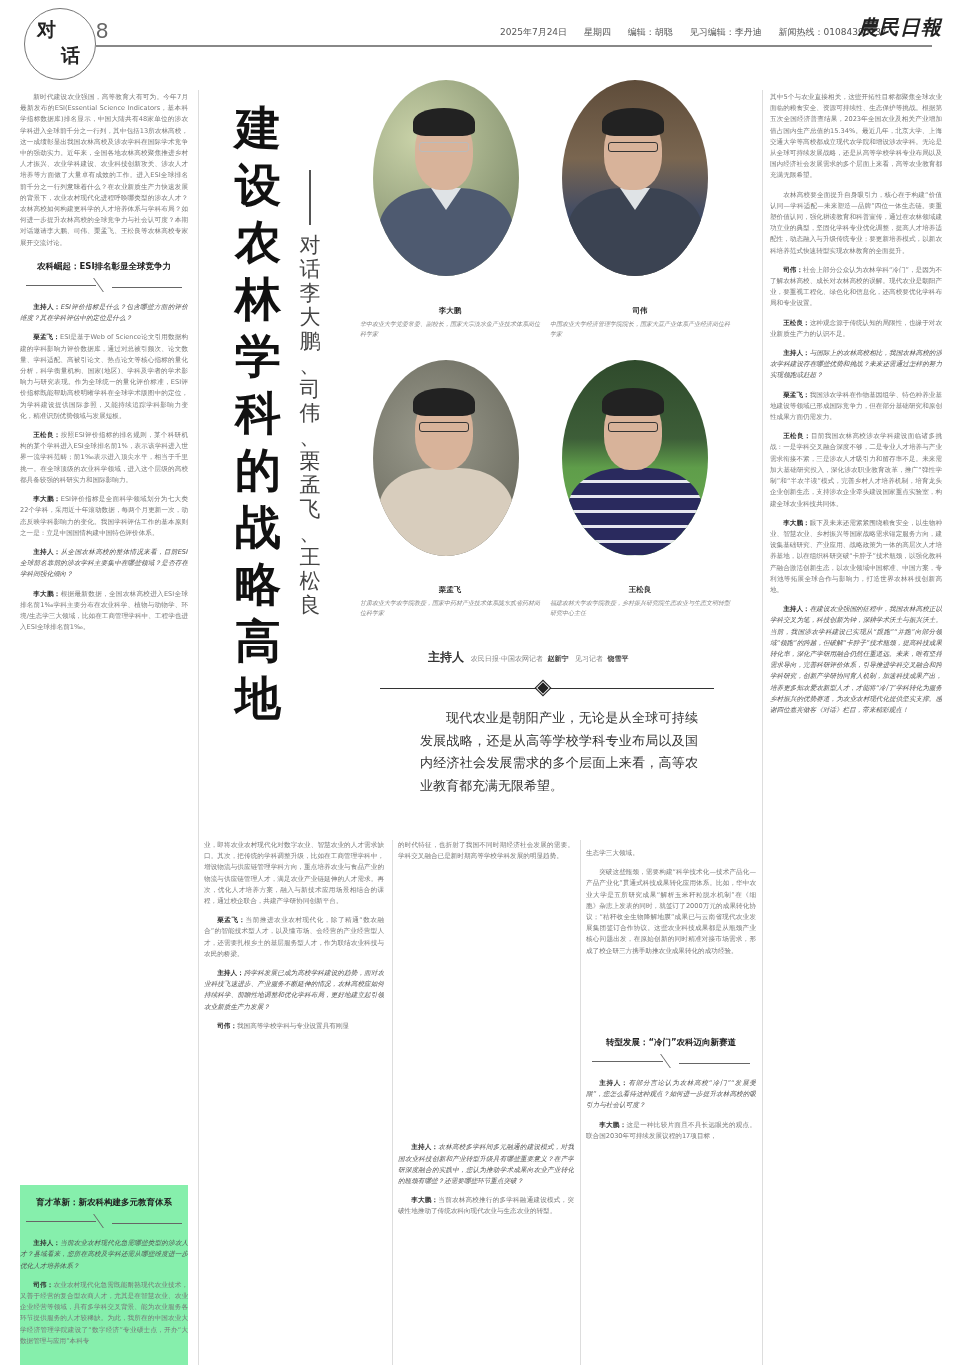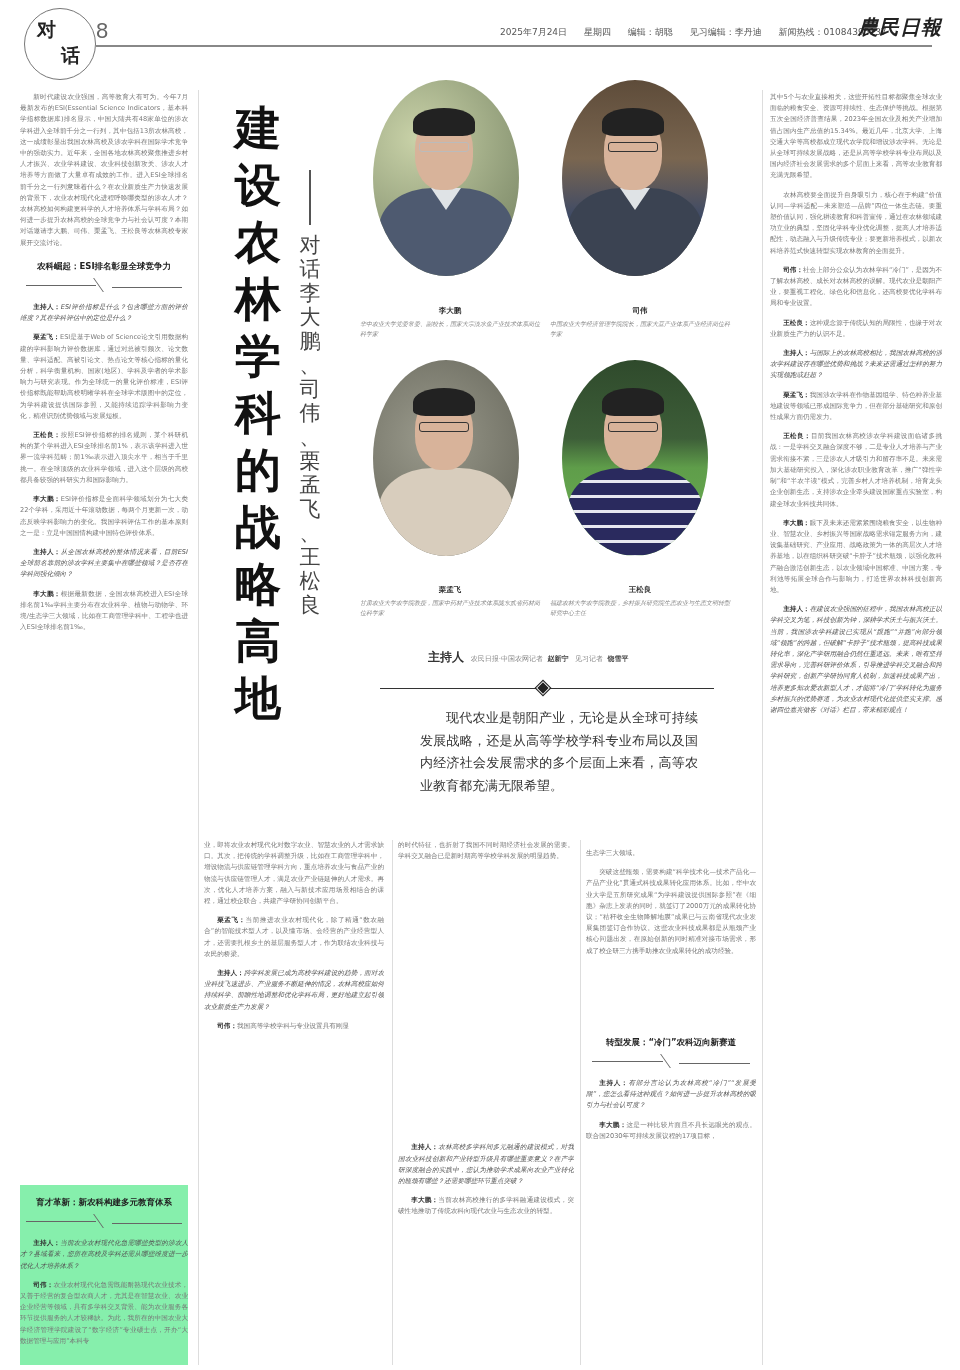--- a/index.html
+++ b/index.html
@@ -214,21 +214,21 @@
 <div class="col" style="left:398px; top:840px; width:176px; height:525px;">
   <p style="text-indent:0;">的时代特征，也折射了我国不同时期经济社会发展的需要。学科交叉融合已是新时期高等学校学科发展的明显趋势。</p>
   <p class="host" style="margin-top:280px;"><span class="sp">主持人：</span><span>农林高校多学科间多元融通的建设模式，对我国农业科技创新和产业转型升级具有哪些重要意义？在产学研深度融合的实践中，您认为推动学术成果向农业产业转化的瓶颈有哪些？还需要哪些环节重点突破？</span></p>
   <p><span class="sp">李大鹏：</span><span>当前农林高校推行的多学科融通建设模式，突破性地推动了传统农科向现代农业与生态农业的转型。</span></p>
 </div>
 
 <div class="vrule" style="left:580px; top:840px; height:525px;"></div>
 
 <div class="col" style="left:586px; top:848px; width:170px; height:517px;">
   <p style="text-indent:0;">生态学三大领域。</p>
-  <p>突破这些瓶颈，需要构建“科学技术化—技术产品化—产品产业化”贯通式科技成果转化应用体系。比如，华中农业大学是五所研究成果“为学科建设提供国际参照”在《细胞》杂志上发表的同时，就签订了2000万元的成果转化协议；“秸秆收全生物降解地膜”成果已与云南省现代农业发展集团签订合作协议。这些农业科技成果都是从瓶颈产业核心问题出发，在原始创新的同时精准对接市场需求，形成了校企研三方携手助推农业成果转化的成功经验。</p>
+  <p>突破这些瓶颈，需要构建“科学技术化—技术产品化—产品产业化”贯通式科技成果转化应用体系。比如，华中农业大学是五所研究成果“解析玉米秆粒脱水机制”在《细胞》杂志上发表的同时，就签订了2000万元的成果转化协议；“秸秆收全生物降解地膜”成果已与云南省现代农业发展集团签订合作协议。这些农业科技成果都是从瓶颈产业核心问题出发，在原始创新的同时精准对接市场需求，形成了校企研三方携手助推农业成果转化的成功经验。</p>
   <div class="subhead" style="margin-top:80px;">转型发展：“冷门”农科迈向新赛道</div>
   <div class="sub-rule">
       <span class="slash"></span>
     </div>
   <p class="host"><span class="sp">主持人：</span><span>有部分言论认为农林高校“冷门”“发展受限”，您怎么看待这种观点？如何进一步提升农林高校的吸引力与社会认可度？</span></p>
   <p><span class="sp">李大鹏：</span><span>这是一种比较片面且不具长远眼光的观点。联合国2030年可持续发展议程的17项目标，</span></p>
 </div>
 
 <div class="vrule" style="left:762px; top:90px; height:1275px;"></div>
 

